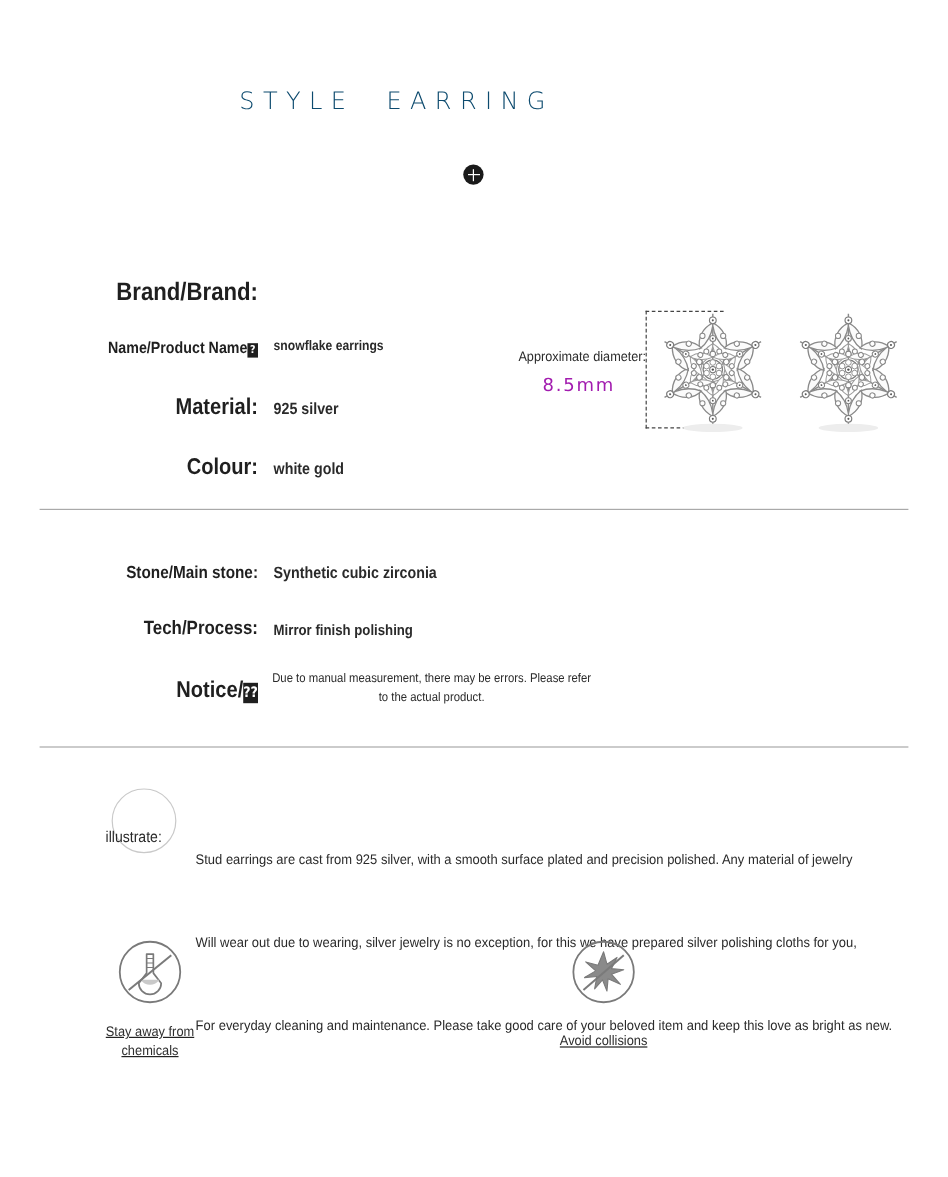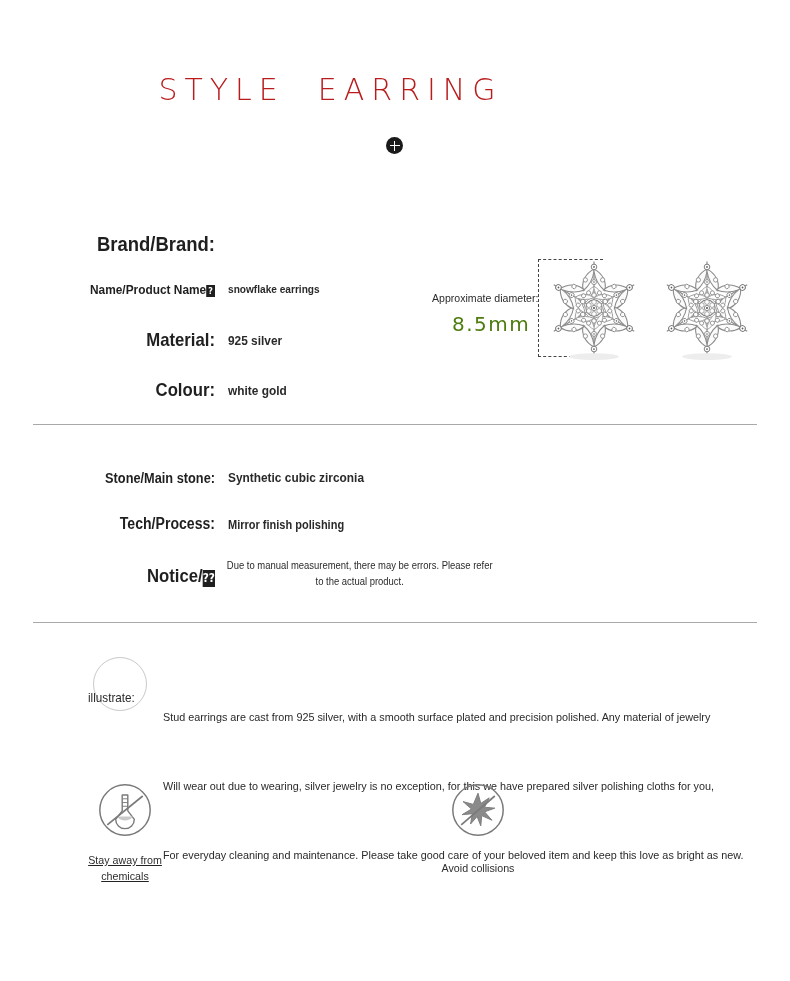--- a/index.html
+++ b/index.html
@@ -17,24 +17,24 @@
   }
 
   
   .page-title {
     position: absolute;
     top: 72px;
     left: 0;
     width: 661px;
     text-align: center;
     font-family: "DejaVu Sans", sans-serif;
-    font-size: 30px;
+    font-size: 20px;
     font-weight: 300;
     letter-spacing: 7px;
-    color: #b91c1c;
+    color: #0c4a6e;
     white-space: pre;
   }
   .plus-badge {
     position: absolute;
     top: 137px;
     left: 386px;
     width: 17px;
     height: 17px;
     border-radius: 50%;
     background: #1a1a1a;
@@ -150,23 +150,23 @@
     color: #2b2b2b;
     white-space: pre;
     transform: scaleX(0.92);
     transform-origin: left center;
   }
   .dim-value {
     position: absolute;
     left: 27px;
     top: 62px;
     font-family: "DejaVu Sans", sans-serif;
-    font-size: 20px;
+    font-size: 15px;
     letter-spacing: 1.5px;
-    color: #4d7c0f;
+    color: #a21caf;
     white-space: pre;
   }
   .dim-bracket {
     position: absolute;
     left: 113px;
     top: 9px;
     width: 64px;
     height: 96px;
     border-left: 1px dashed #444;
     border-top: 1px dashed #444;
@@ -250,21 +250,21 @@
     display: block;
     margin-top: 12px;
     font-family: "Liberation Sans Narrow", "Liberation Sans", sans-serif;
     font-size: 11.5px;
     line-height: 16px;
     color: #2d2d2d;
     transform: scaleX(0.93);
   }
   .care-1 { left: 35px; text-decoration: underline; }
   .care-2 { left: 215px; }
-  .care-3 { left: 388px; }
+  .care-3 { left: 413px; text-decoration: underline; }
   .care-4 { left: 580px; }
   .care-1 .care-caption { margin-top: 14px; }
   .care-3 .care-caption,
   .care-4 .care-caption { margin-top: 22px; }
 </style>
 </head>
 <body>
 
 <div class="page-title">STYLE  EARRING</div>
 <div class="plus-badge"></div>

